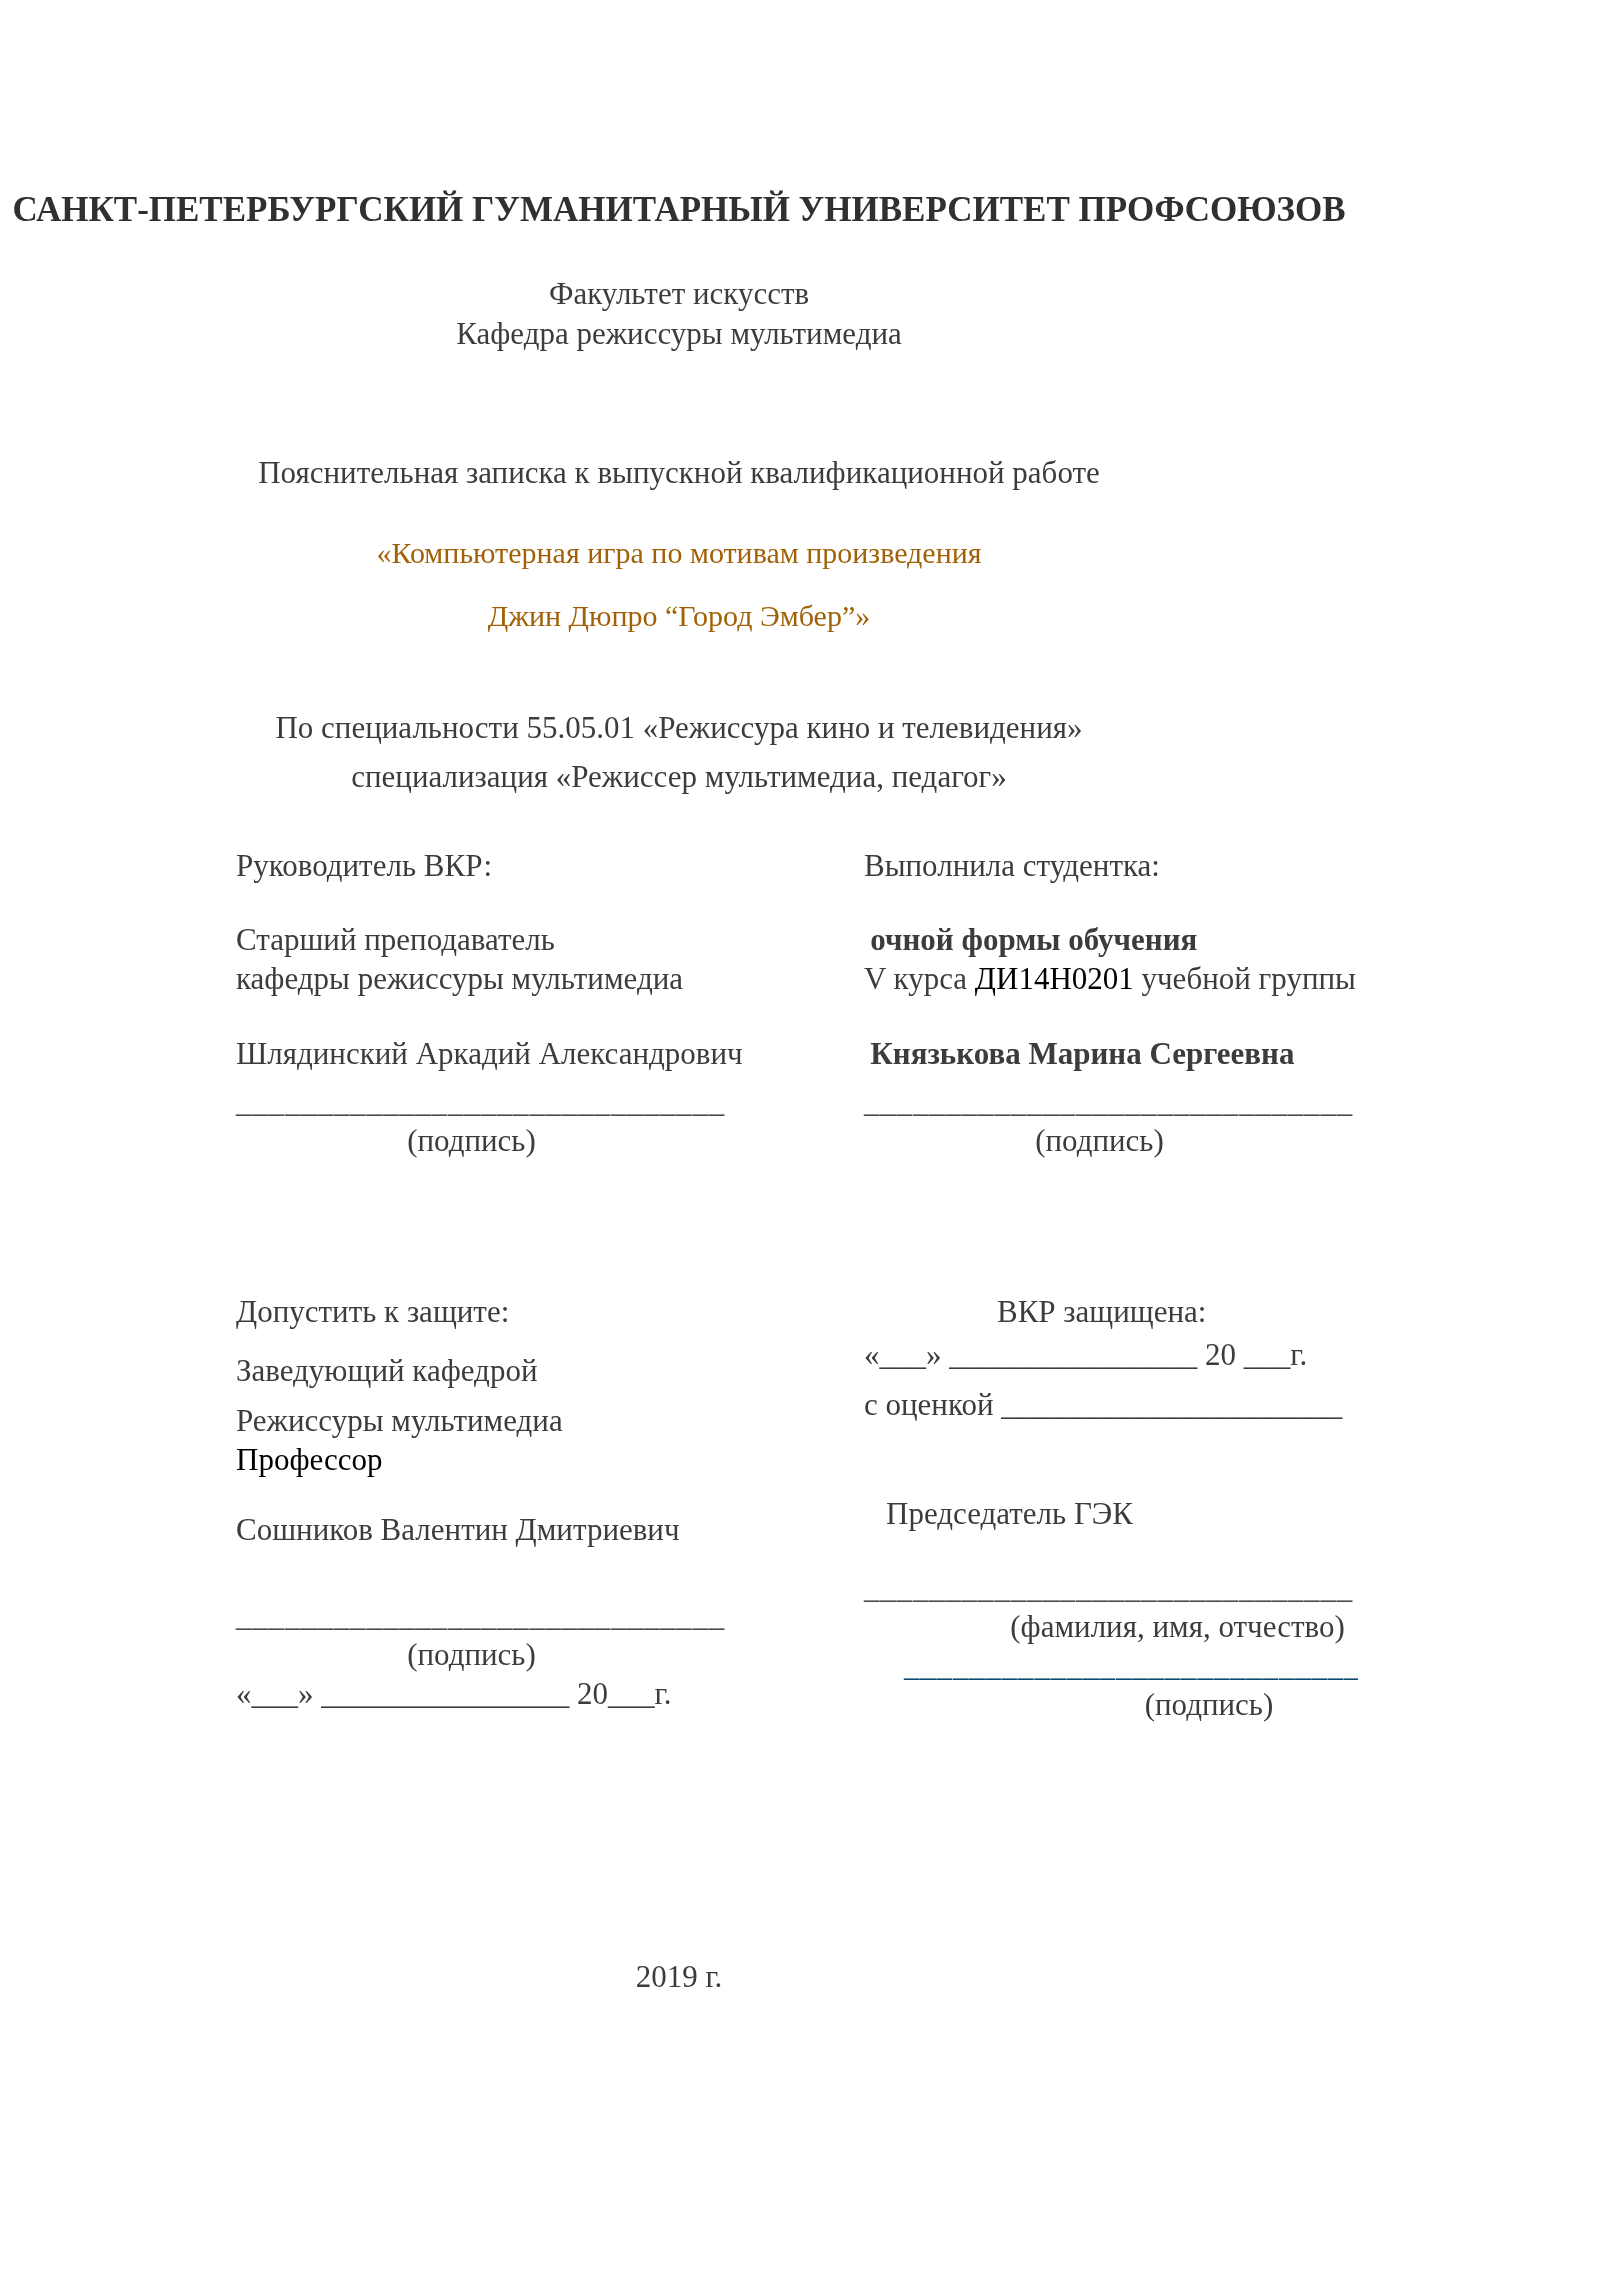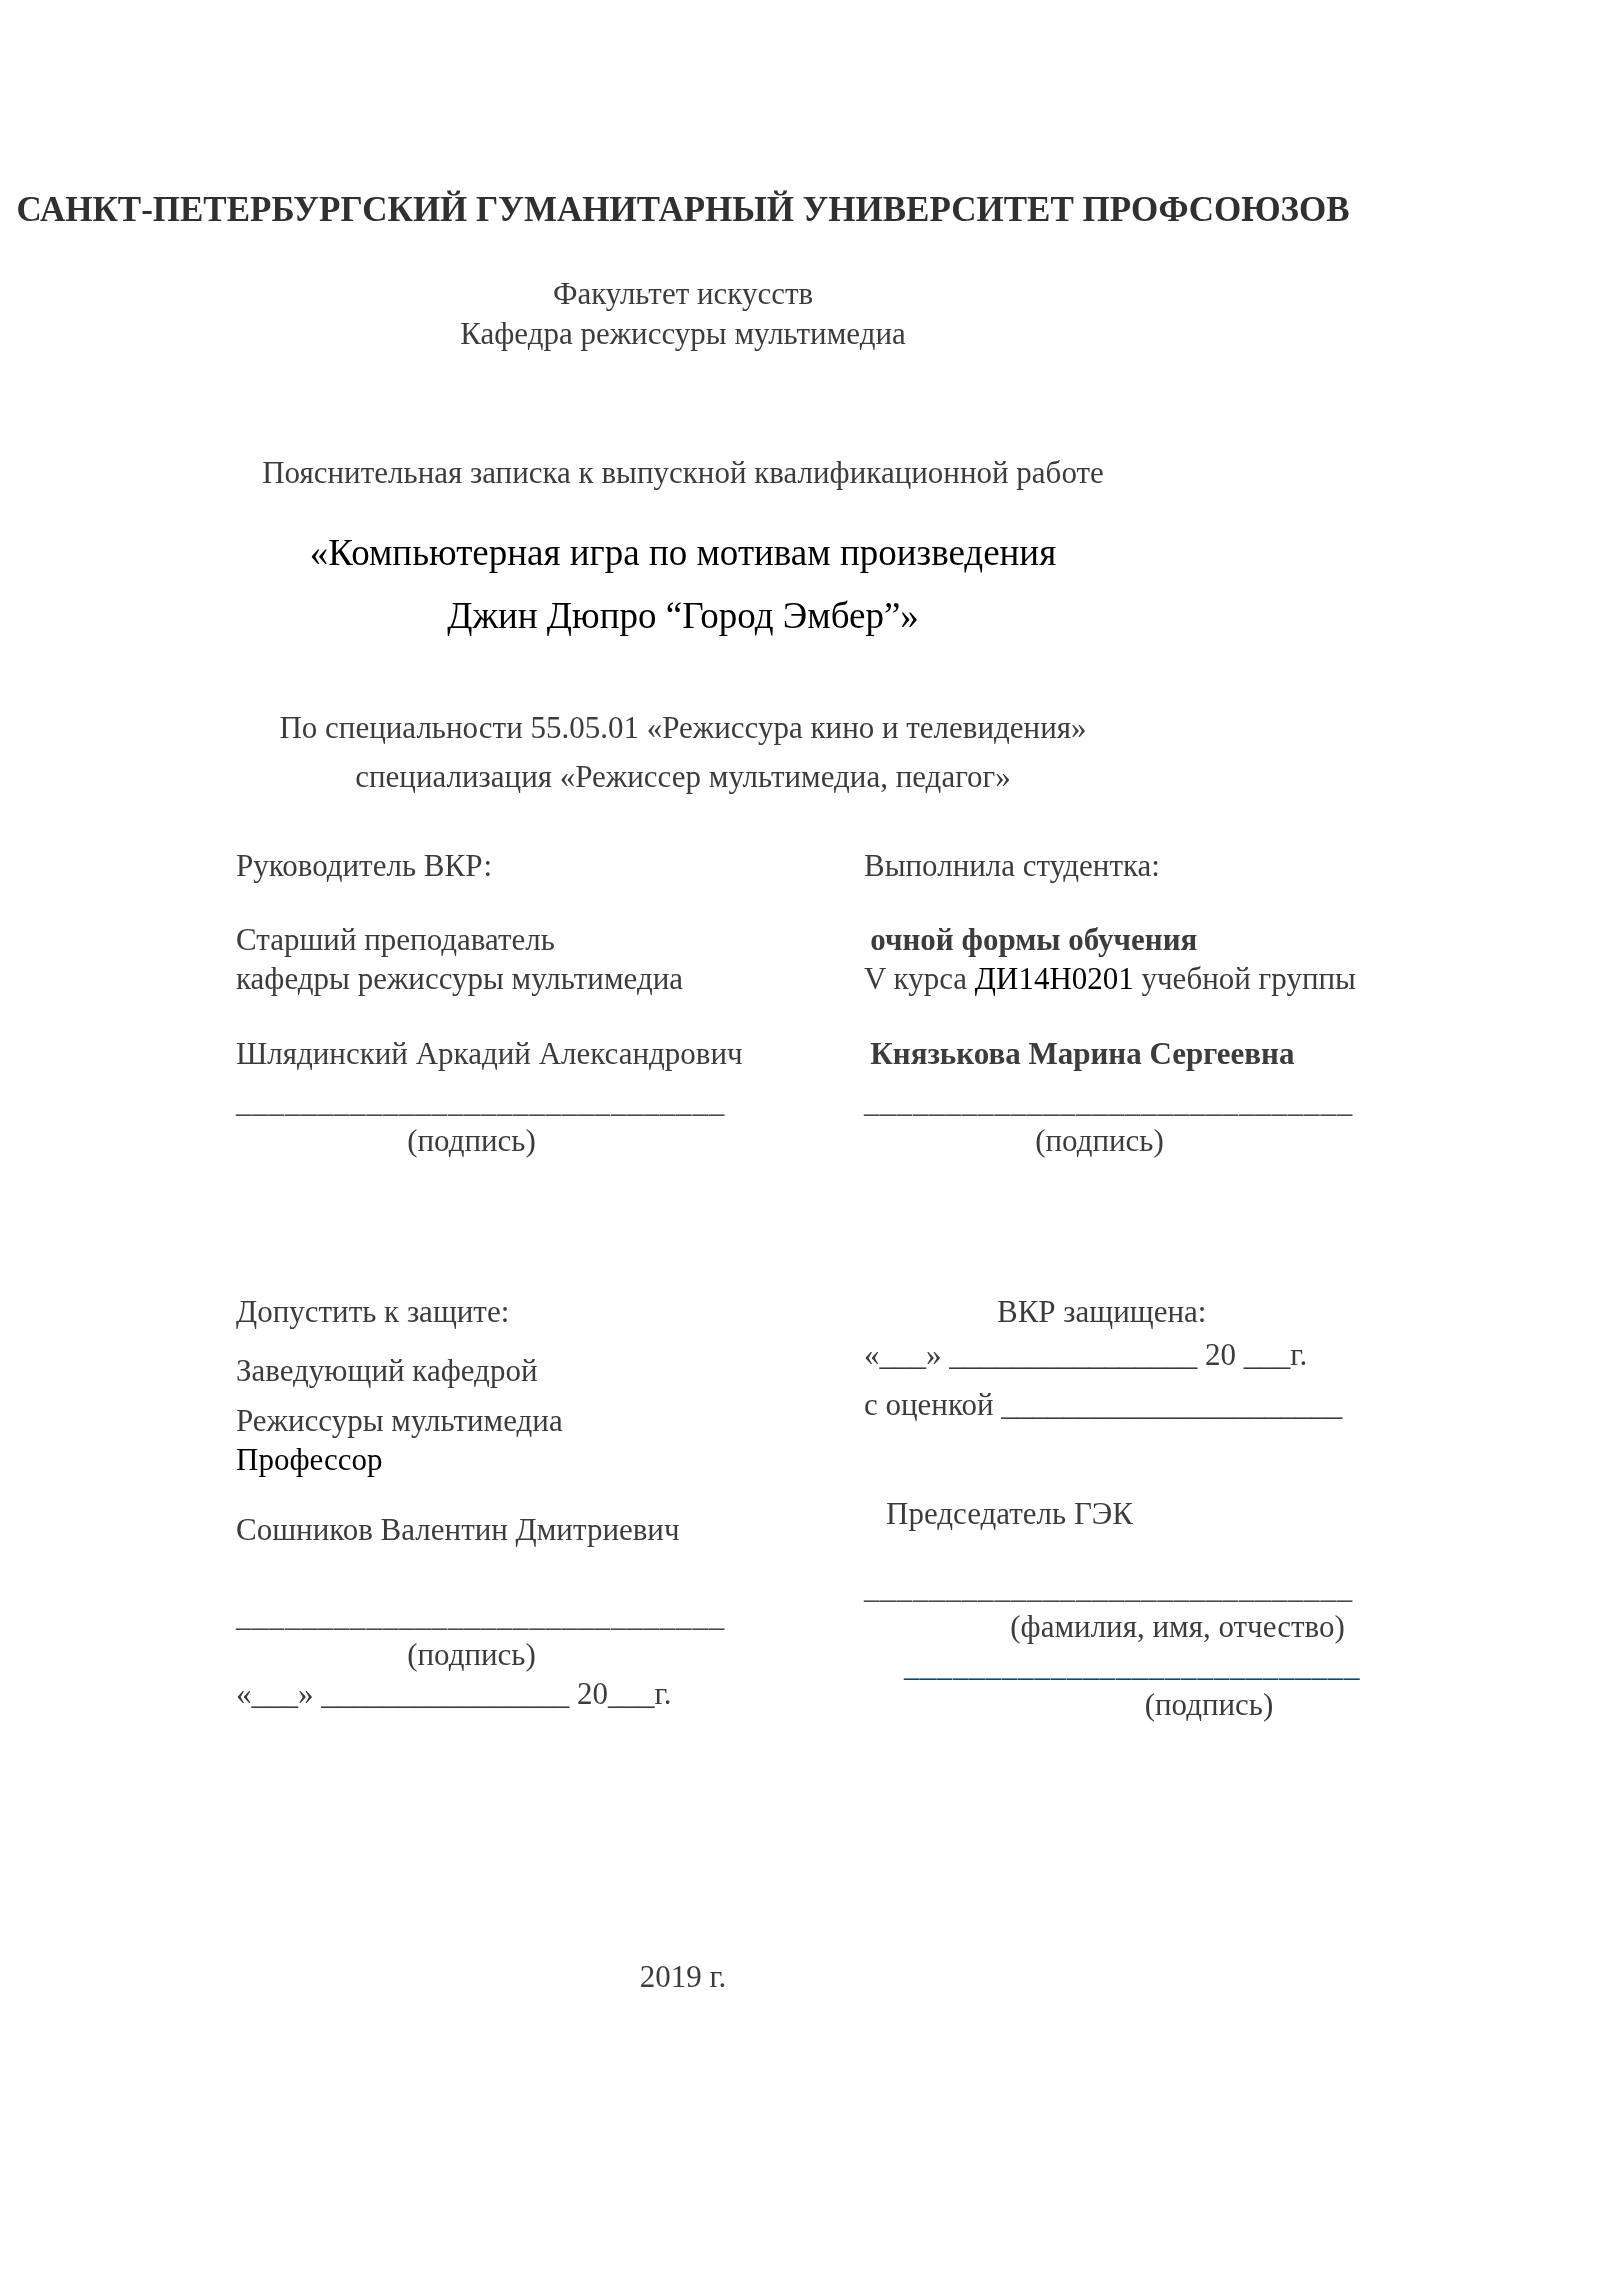--- a/index.html
+++ b/index.html
@@ -4,28 +4,27 @@
 <style>
   html,body { margin:0; padding:0; background:#ffffff; }
   .page {
     position:relative;
     width:1358px; height:2295px;
     background:#ffffff;
     font-family:"Liberation Serif", serif;
     color:#3c3c3c;
     font-size:31px;
     overflow:hidden;
-    padding-left:8px;
   }
   .center { position:absolute; left:0; right:0; text-align:center; }
   .u-header { top:190px; font-weight:700; font-size:35px; color:#303030; }
   .faculty    { top:276px; }
   .department { top:316px; }
   .note       { top:455px; }
-  .title-block{ top:521px; font-size:37px; line-height:63px; color:#000000; }
+  .title-block{ top:521px; font-size:30px; line-height:63px; color:#a16207; }
   .spec-block { top:703px; line-height:49px;text-align:center; }
 
   .cols { position:absolute; left:236px; width:1152px; display:flex; }
   .block1 { top:846px; }
   .block2 { top:1292px; }
   .col { line-height:39px; white-space:nowrap; }
   .col-l { width:550px; }
   .col-r { width:524px; margin-left:auto; }
 
   

